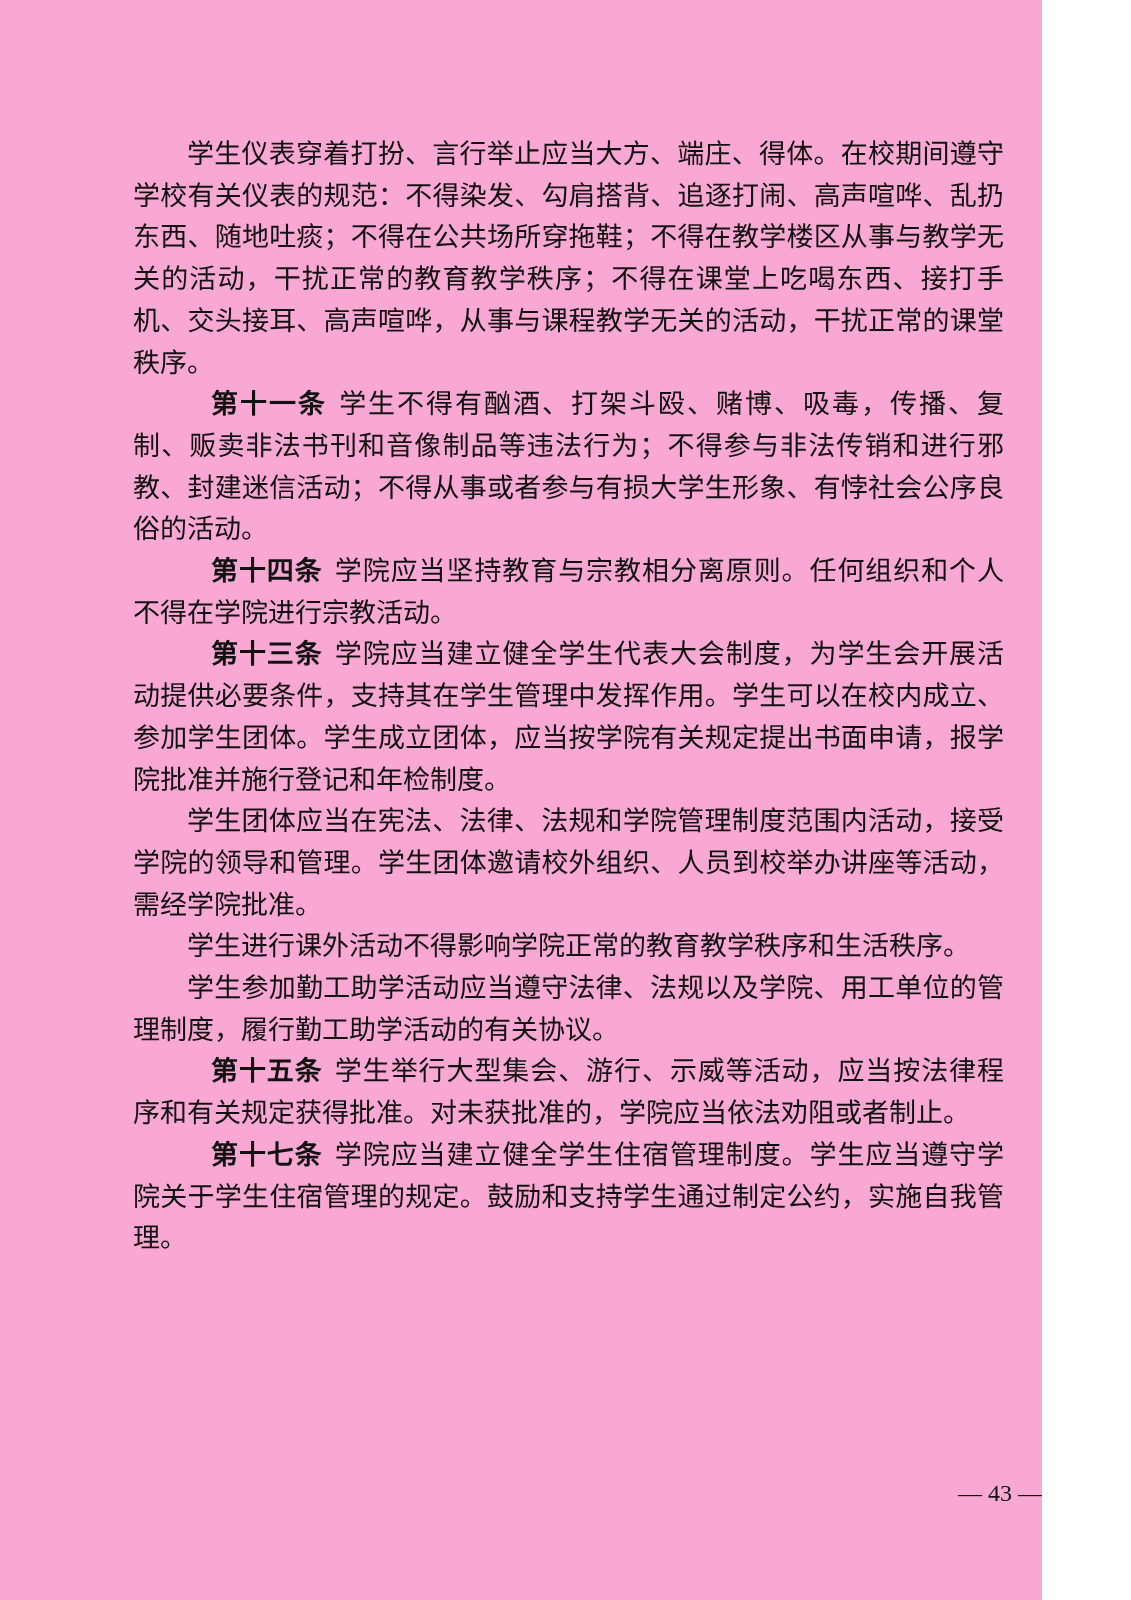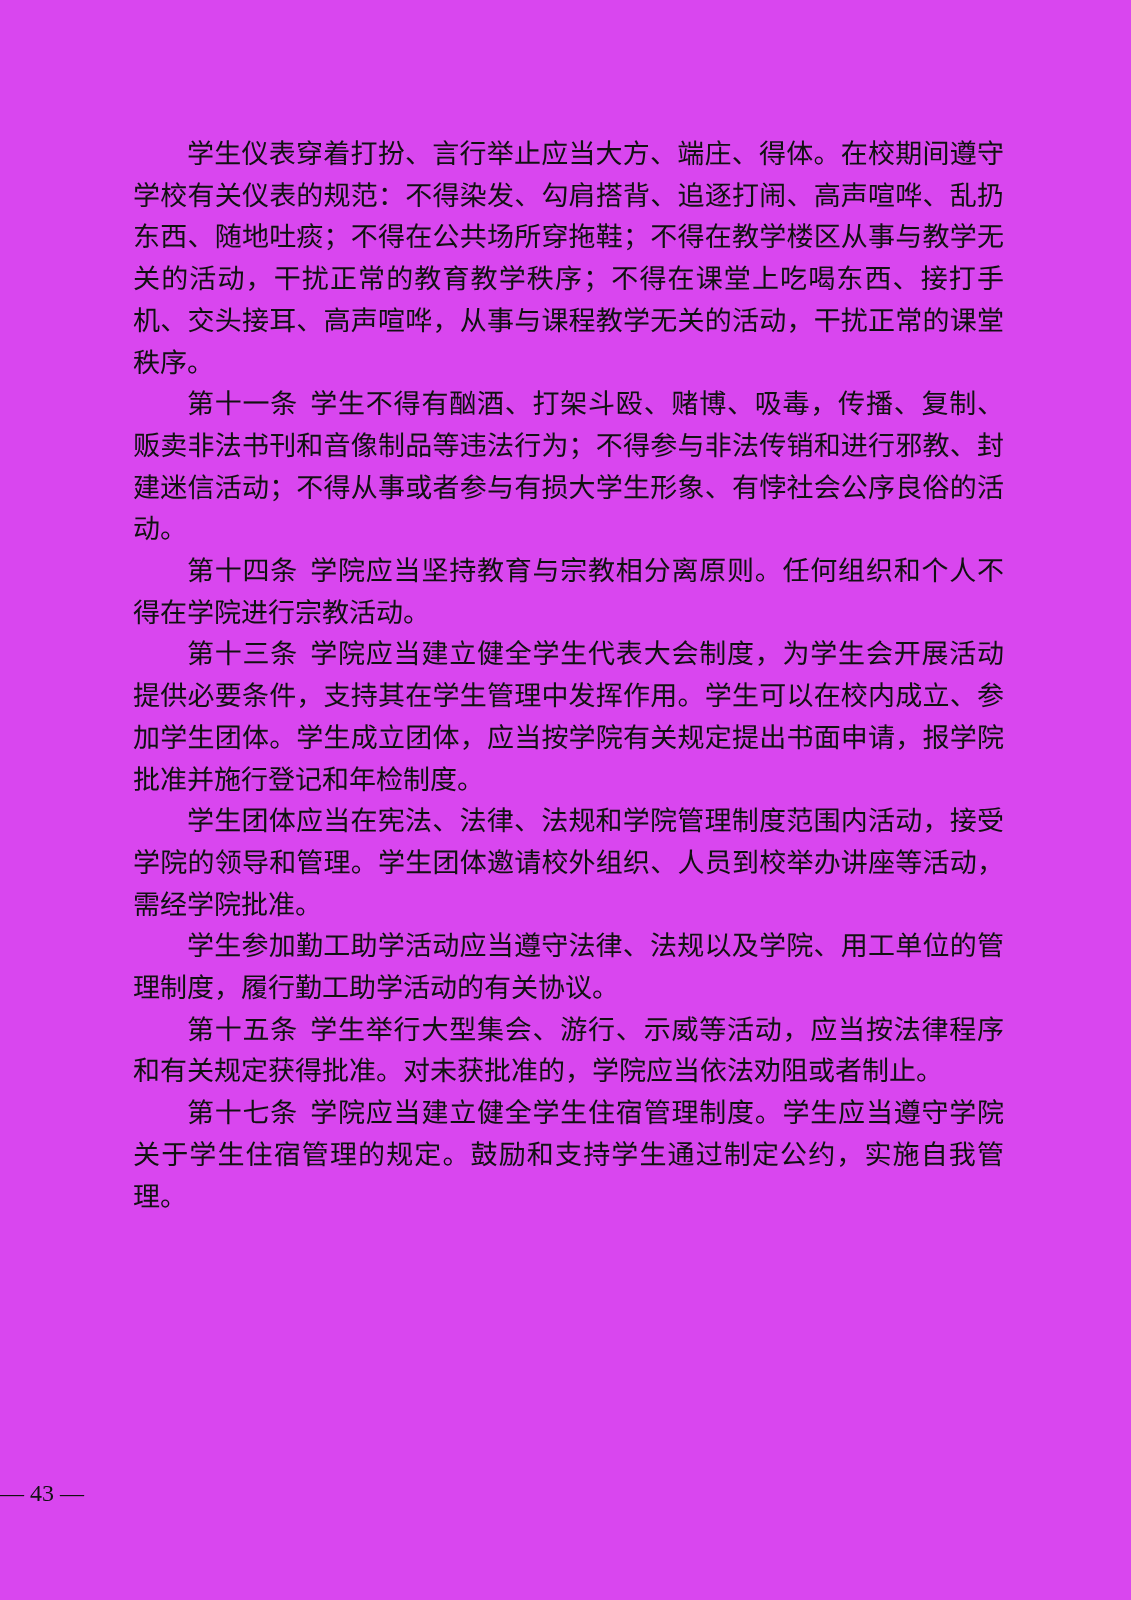--- a/index.html
+++ b/index.html
@@ -2,64 +2,66 @@
 <html lang="zh-CN"><head>
 <meta charset="utf-8">
 <style>
   html, body {
     margin: 0;
     padding: 0;
     background: #ffffff;
   }
   .page {
     position: relative;
-    width: 1131px;
+    width: 1042px;
     height: 1600px;
-    background: #d946ef;
+    background: #f9a8d4;
     overflow: hidden;
     font-family: "Liberation Serif", "DejaVu Serif", serif;
     color: #111111;
   }
   .page-body {
     position: absolute;
     left: 133px;
     top: 134px;
     width: 871px;
     font-size: 27px;
     line-height: 41.7px;
     text-align: justify;
     letter-spacing: 0;
   }
   p.para {
     margin: 0;
     padding: 0;
     text-indent: 2em;
   }
   .article-no {
-    font-weight: 400;
+    font-weight: 700;
     margin-right: 0.45em;
+    margin-left: 24px;
   }
   .page-footer {
     position: absolute;
     left: 0;
     top: 1480px;
     width: 100%;
-    text-align: left;
+    text-align: right;
     font-size: 24px;
     color: #111111;
   }
 </style>
 </head>
 <body>
 
 <div class="page">
   <div class="page-body" id="page-body">
       <p class="para"><span>学生仪表穿着打扮、言行举止应当大方、端庄、得体。在校期间遵守学校有关仪表的规范：不得染发、勾肩搭背、追逐打闹、高声喧哗、乱扔东西、随地吐痰；不得在公共场所穿拖鞋；不得在教学楼区从事与教学无关的活动，干扰正常的教育教学秩序；不得在课堂上吃喝东西、接打手机、交头接耳、高声喧哗，从事与课程教学无关的活动，干扰正常的课堂秩序。</span></p>
       <p class="para"><b class="article-no">第十一条</b><span>学生不得有酗酒、打架斗殴、赌博、吸毒，传播、复制、贩卖非法书刊和音像制品等违法行为；不得参与非法传销和进行邪教、封建迷信活动；不得从事或者参与有损大学生形象、有悖社会公序良俗的活动。</span></p>
       <p class="para"><b class="article-no">第十四条</b><span>学院应当坚持教育与宗教相分离原则。任何组织和个人不得在学院进行宗教活动。</span></p>
       <p class="para"><b class="article-no">第十三条</b><span>学院应当建立健全学生代表大会制度，为学生会开展活动提供必要条件，支持其在学生管理中发挥作用。学生可以在校内成立、参加学生团体。学生成立团体，应当按学院有关规定提出书面申请，报学院批准并施行登记和年检制度。</span></p>
       <p class="para"><span>学生团体应当在宪法、法律、法规和学院管理制度范围内活动，接受学院的领导和管理。学生团体邀请校外组织、人员到校举办讲座等活动，需经学院批准。</span></p>
+      <p class="para"><span>学生进行课外活动不得影响学院正常的教育教学秩序和生活秩序。</span></p>
       <p class="para"><span>学生参加勤工助学活动应当遵守法律、法规以及学院、用工单位的管理制度，履行勤工助学活动的有关协议。</span></p>
       <p class="para"><b class="article-no">第十五条</b><span>学生举行大型集会、游行、示威等活动，应当按法律程序和有关规定获得批准。对未获批准的，学院应当依法劝阻或者制止。</span></p>
       <p class="para"><b class="article-no">第十七条</b><span>学院应当建立健全学生住宿管理制度。学生应当遵守学院关于学生住宿管理的规定。鼓励和支持学生通过制定公约，实施自我管理。</span></p>
     </div>
   <div class="page-footer">— 43 —</div>
 </div>
 
 </body></html>

